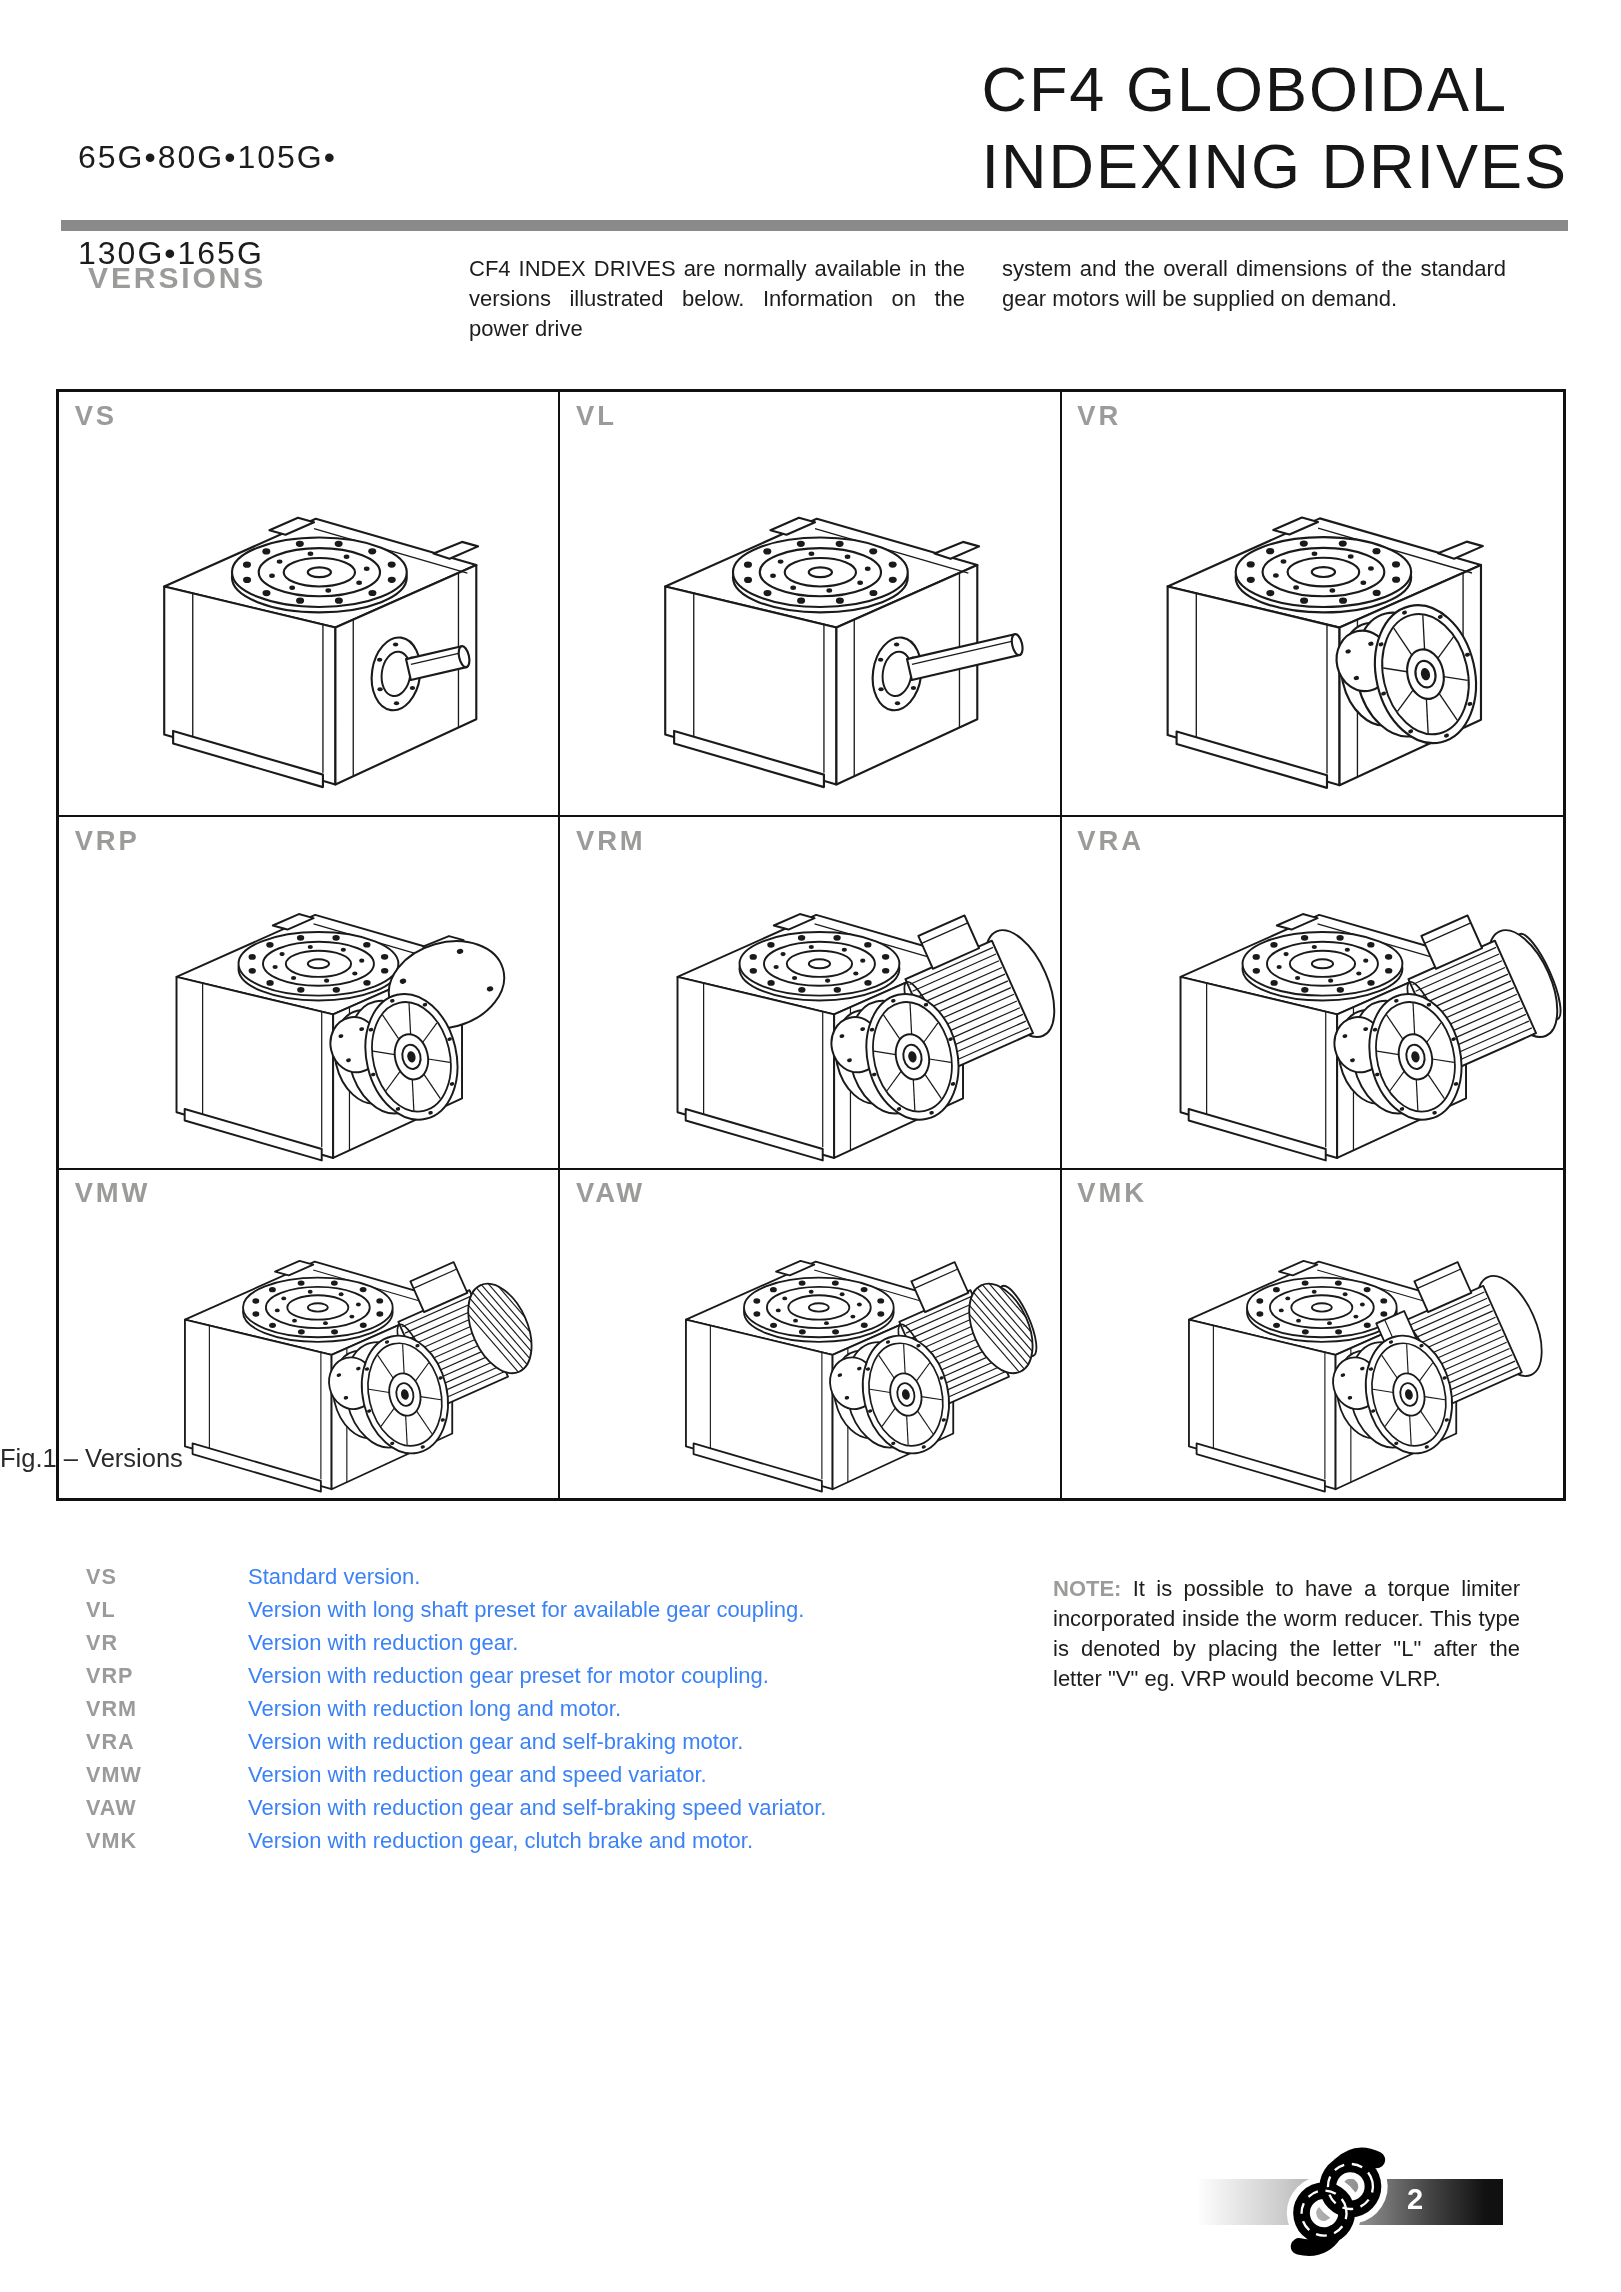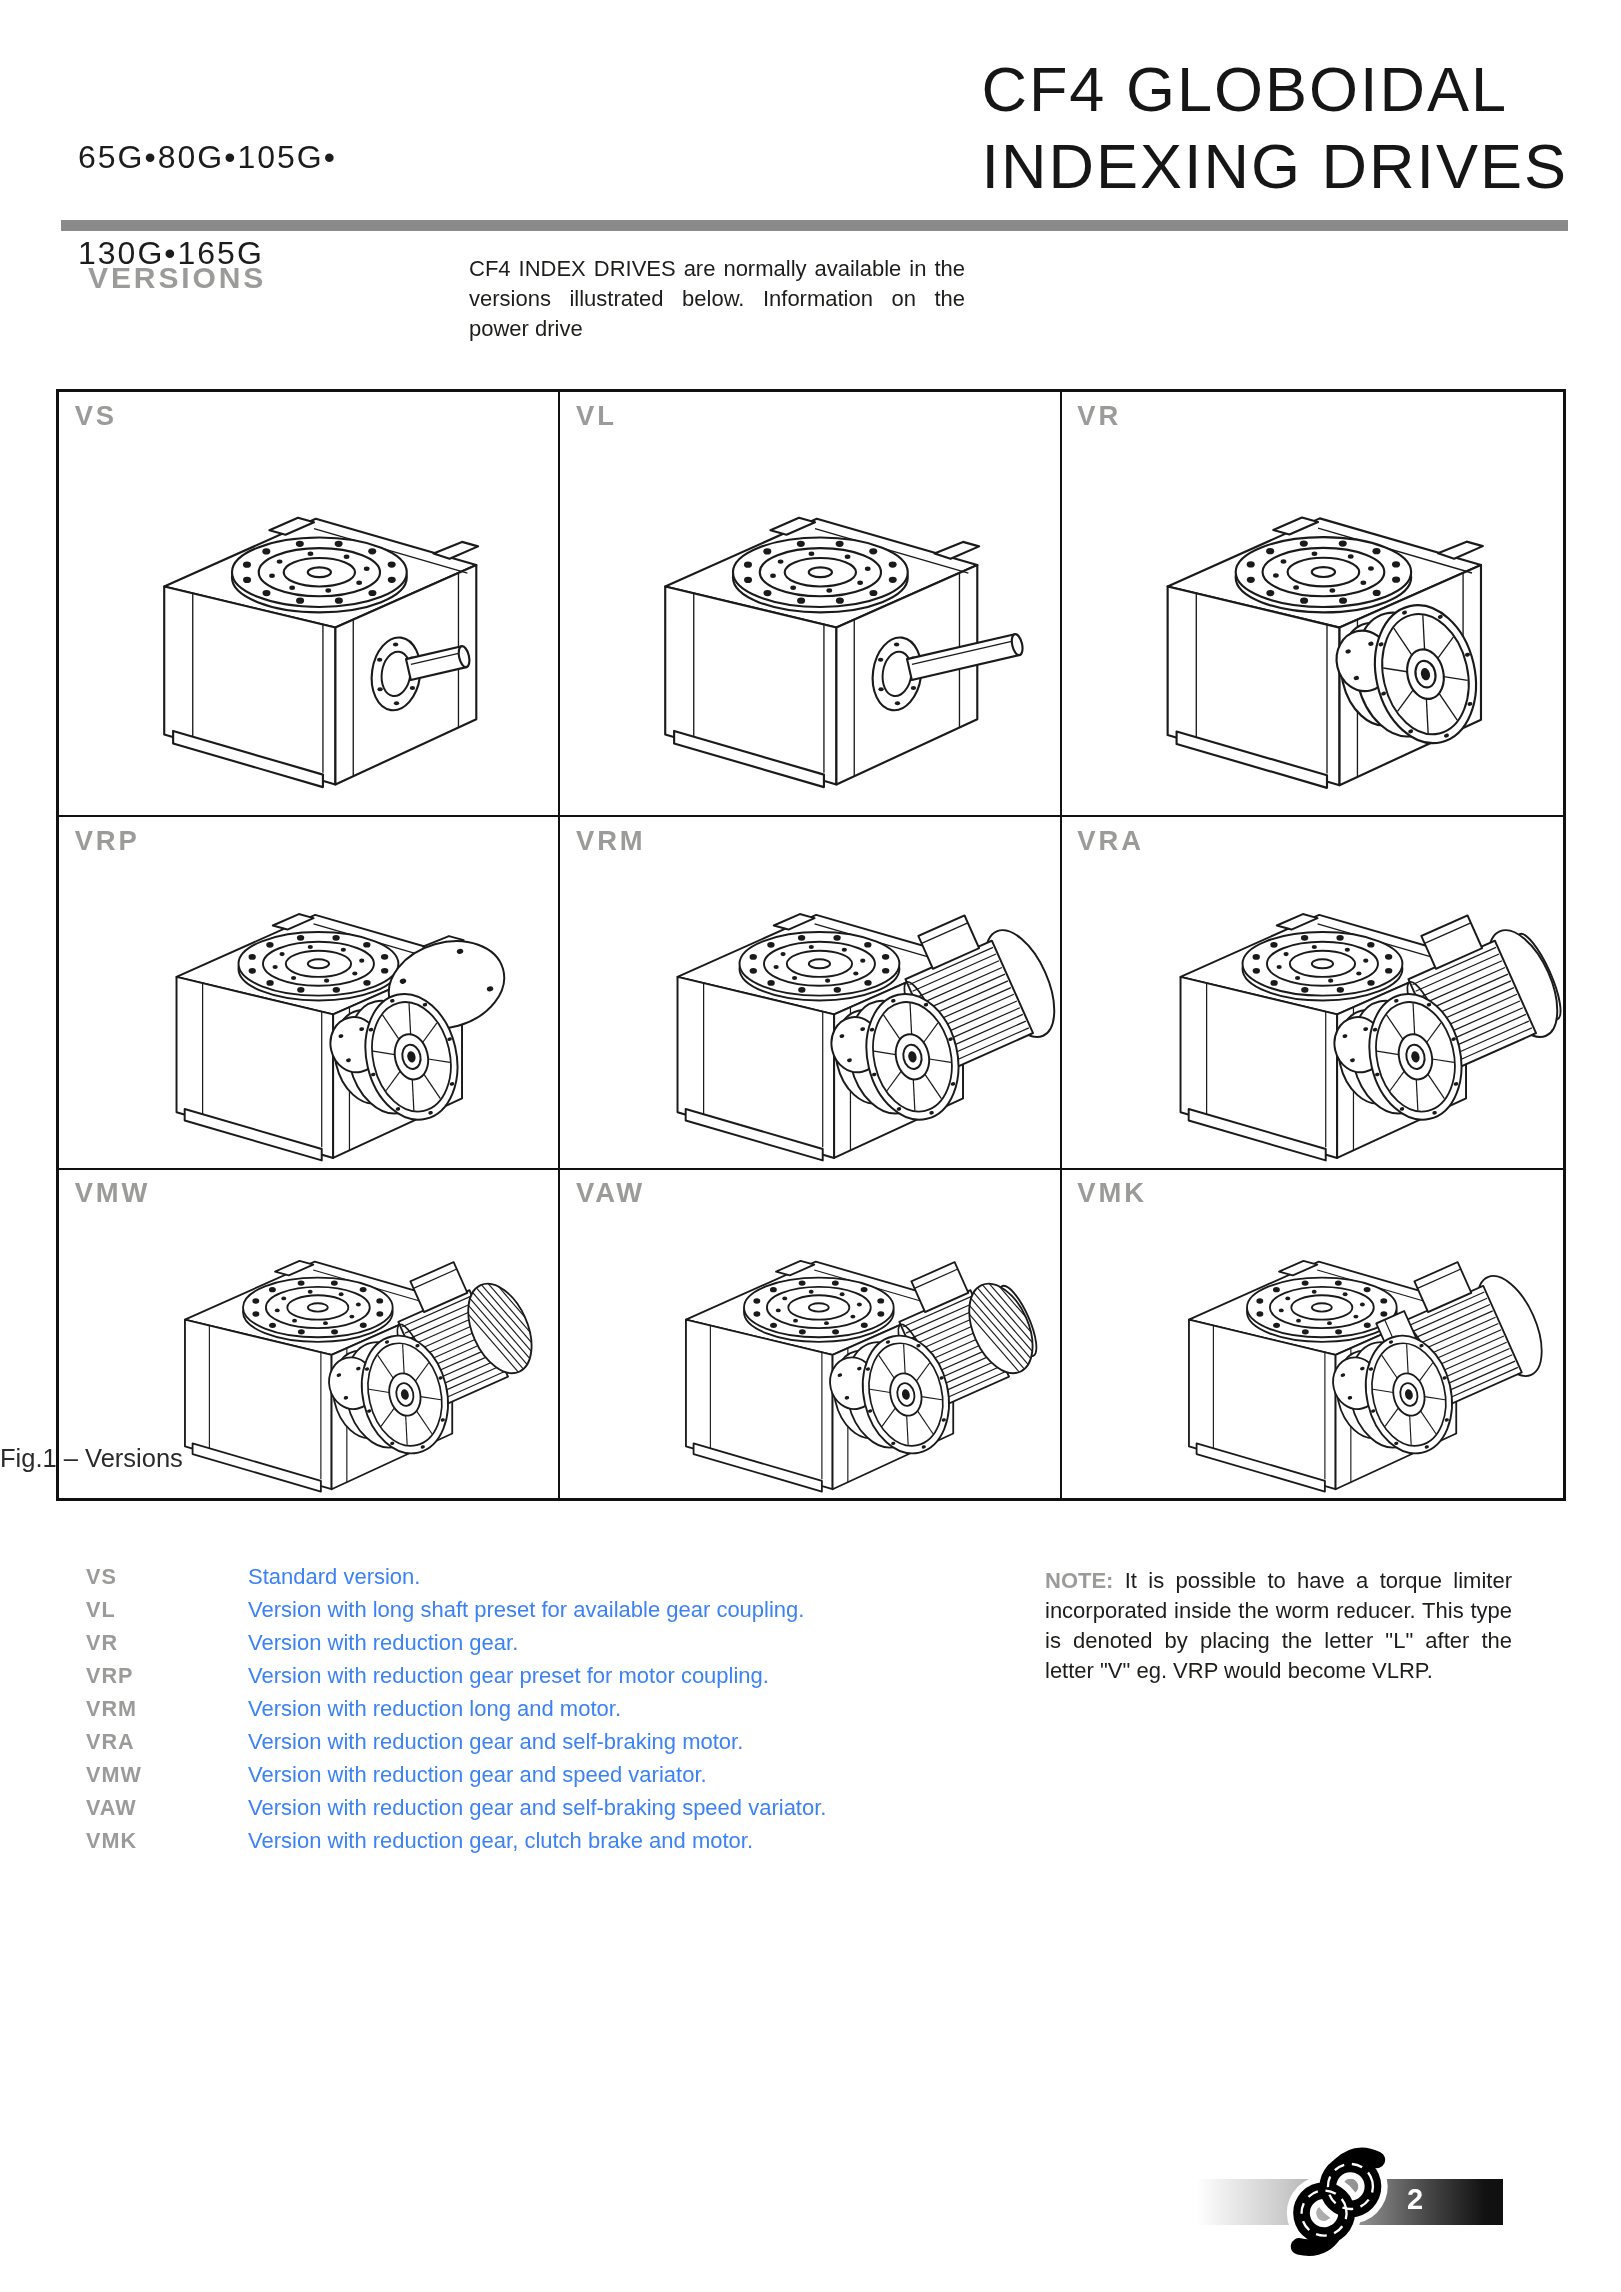--- a/index.html
+++ b/index.html
@@ -40,21 +40,21 @@
   .fig-caption{position:absolute;left:0;top:1444px;width:100%;text-align:left;
                font-size:25.5px;color:#2a2a2a;}
 
   
   .legend{position:absolute;left:86px;top:1564px;}
   .lrow{display:flex;align-items:baseline;height:33px;}
   .lcode{width:154px;font-size:21.6px;font-weight:bold;color:#9b9b9a;letter-spacing:1px;}
   .ltext{font-size:22px;color:#3b82f6;margin-left:8px;}
 
   
-  .note{position:absolute;left:1045px;top:1566px;width:467px;margin:0;font-size:22px;
+  .note{position:absolute;left:1045px;top:1566px;width:467px;margin:8px;font-size:22px;
         line-height:30px;text-align:justify;text-align-last:left;color:#1d1d1b;}
   .note b{color:#9b9b9a;}
 
   
   .footer-bar{position:absolute;left:1196px;top:2179px;width:307px;height:46px;
               background:linear-gradient(90deg,#ffffff 0%,#cccccc 28%,#8e8e8e 54%,#454545 76%,#121212 94%,#101010 100%);}
   .page-number{position:absolute;left:1407px;top:2183px;font-size:29px;font-weight:bold;color:#fff;}
   .footer-logo{position:absolute;left:1267px;top:2143px;width:143px;height:116px;}
 </style>
 </head>
@@ -65,20 +65,21 @@
   <div class="model-codes"><span>65G•80G•105G•</span><br>
     <span>130G•165G</span></div>
 
   <div class="page-title"><span>CF4 GLOBOIDAL</span><br>
     <span>INDEXING DRIVES</span></div>
 
   <div class="header-rule"></div>
 
   <div class="versions-heading">VERSIONS</div>
   <div class="intro-col c1">CF4 INDEX DRIVES are normally available in the versions illustrated below. Information on the power drive</div>
+  <div class="intro-col c2">system and the overall dimensions of the standard gear motors will be supplied on demand.</div>
 
   <div class="figure-grid" id="figure-grid">
   <div class="cell">
     <span class="cell-label">VS</span>
     <div class="cell-art">
           <svg viewBox="0 0 560 430" preserveAspectRatio="xMidYMid meet">
             <path class="ln" d="M118,196 L288,120 L468,172 L310,242 Z"></path>
             <path class="ln" d="M118,196 L310,242 L310,418 L118,362 Z"></path>
             <path class="ln" d="M310,242 L468,172 L468,345 L310,418 Z"></path>
             <line x1="150" y1="204" x2="150" y2="370" class="s"></line>

